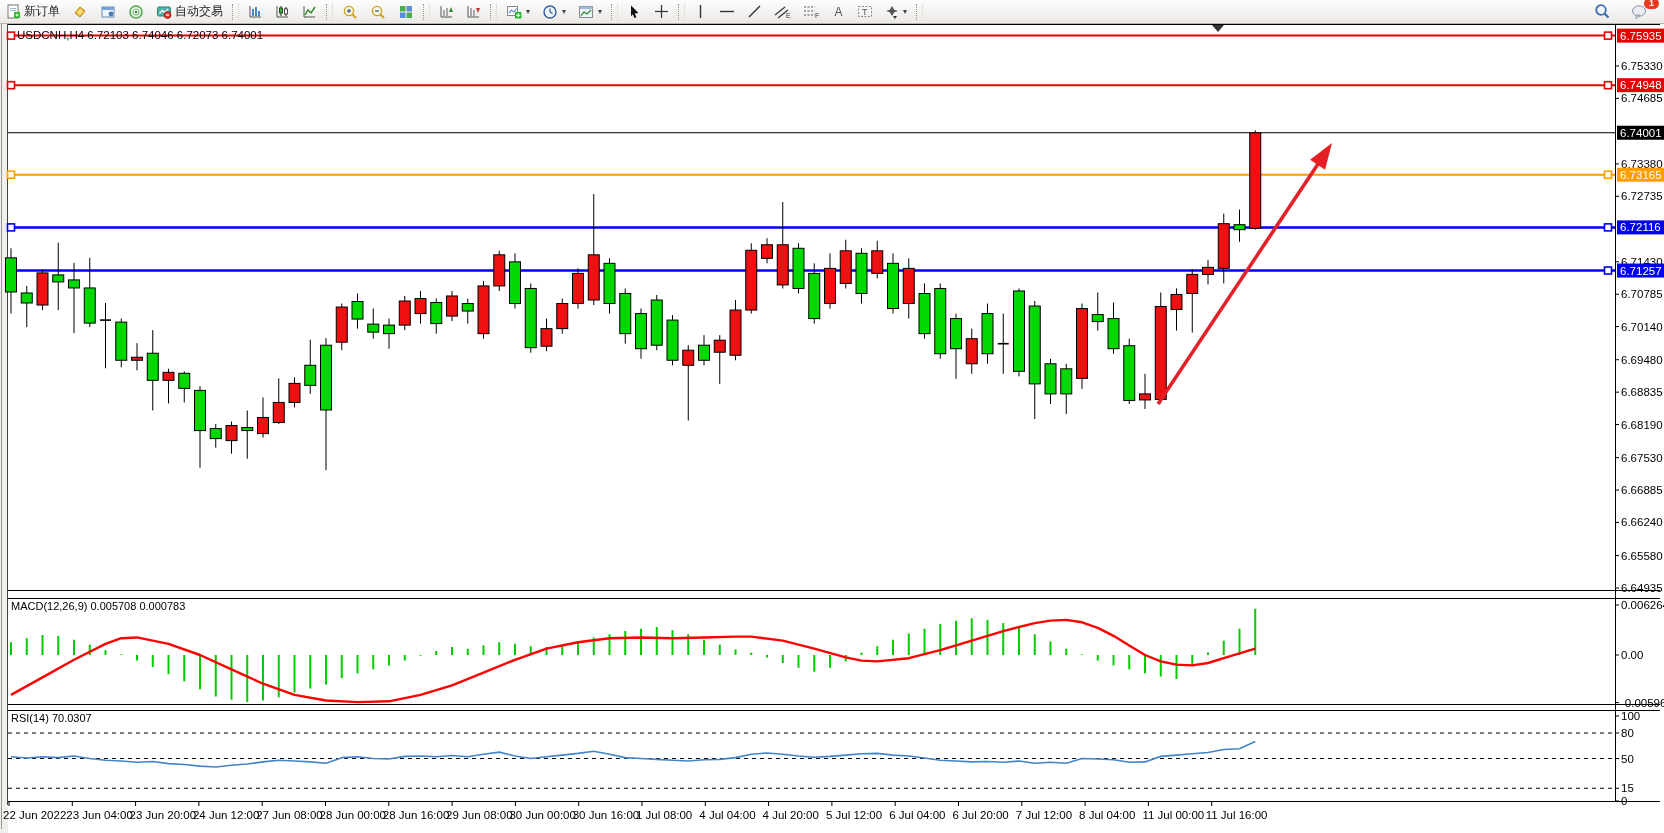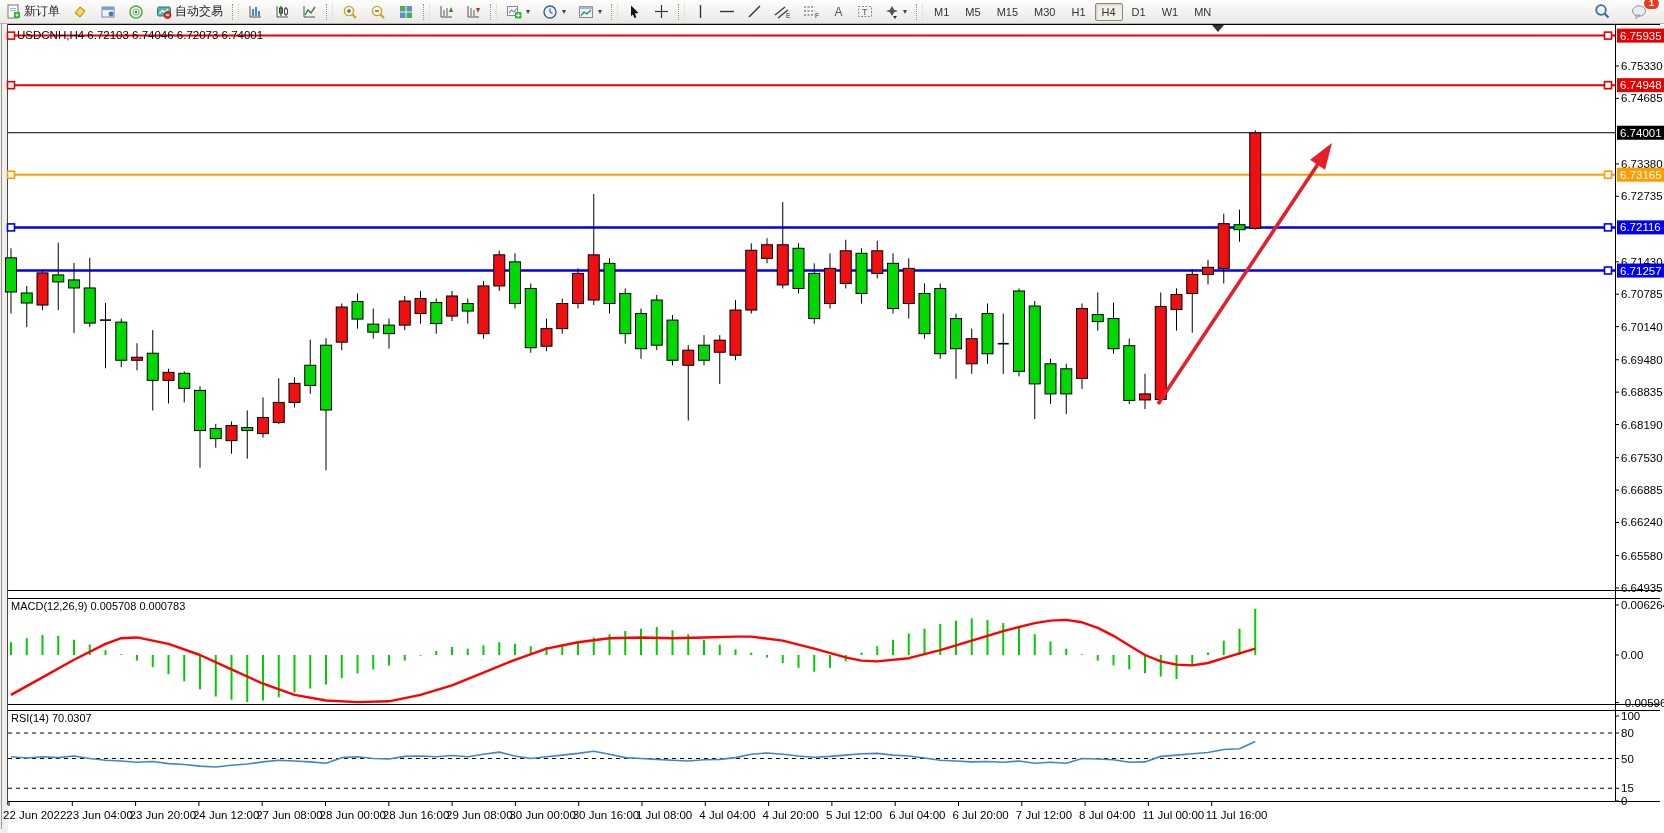--- a/index.html
+++ b/index.html
@@ -287,31 +287,20 @@
         <span>
             <svg width="14" height="15">
               <polygon points="7,2 9.2,5.8 13,7 9.2,8.2 7,12 4.8,8.2 1,7 4.8,5.8" fill="#555"></polygon>
               <polygon points="8,12 12,12 10,15" fill="#333"></polygon>
             </svg>
           </span>
         <span class="caret">▾</span>
       </div>
     </div>
     <span class="grip"></span>
-    <div class="tb-group" id="tf-group">
-        <div class="tf-btn">M1</div>
-        <div class="tf-btn">M5</div>
-        <div class="tf-btn">M15</div>
-        <div class="tf-btn">M30</div>
-        <div class="tf-btn">H1</div>
-        <div class="tf-btn active">H4</div>
-        <div class="tf-btn">D1</div>
-        <div class="tf-btn">W1</div>
-        <div class="tf-btn">MN</div>
-      </div>
     <div id="tb-right">
       <div class="tb-btn">
         <span>
           <svg width="17" height="17">
               <circle cx="7" cy="7" r="4.8" fill="none" stroke="#3a6db5" stroke-width="1.8"></circle>
               <line x1="10.6" y1="10.6" x2="14.5" y2="14.5" stroke="#3a6db5" stroke-width="2.2"></line>
             </svg>
         </span>
       </div>
       <div class="tb-btn" style="position:relative;">

